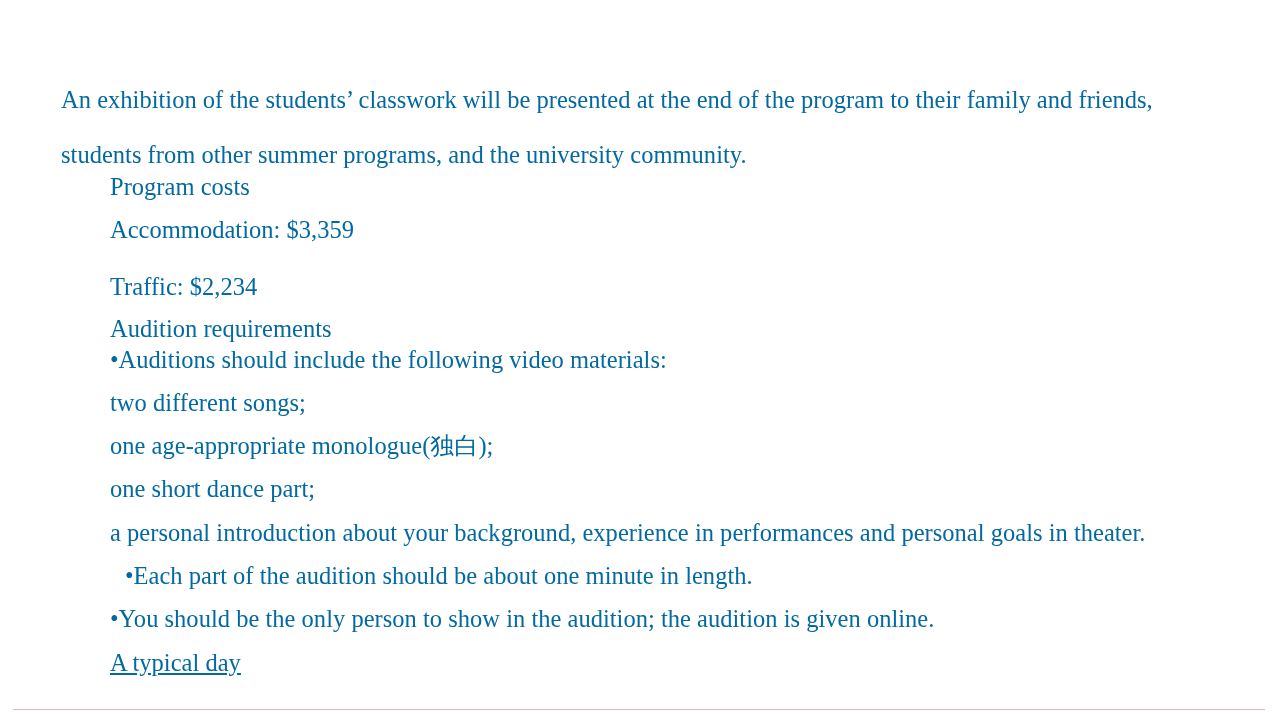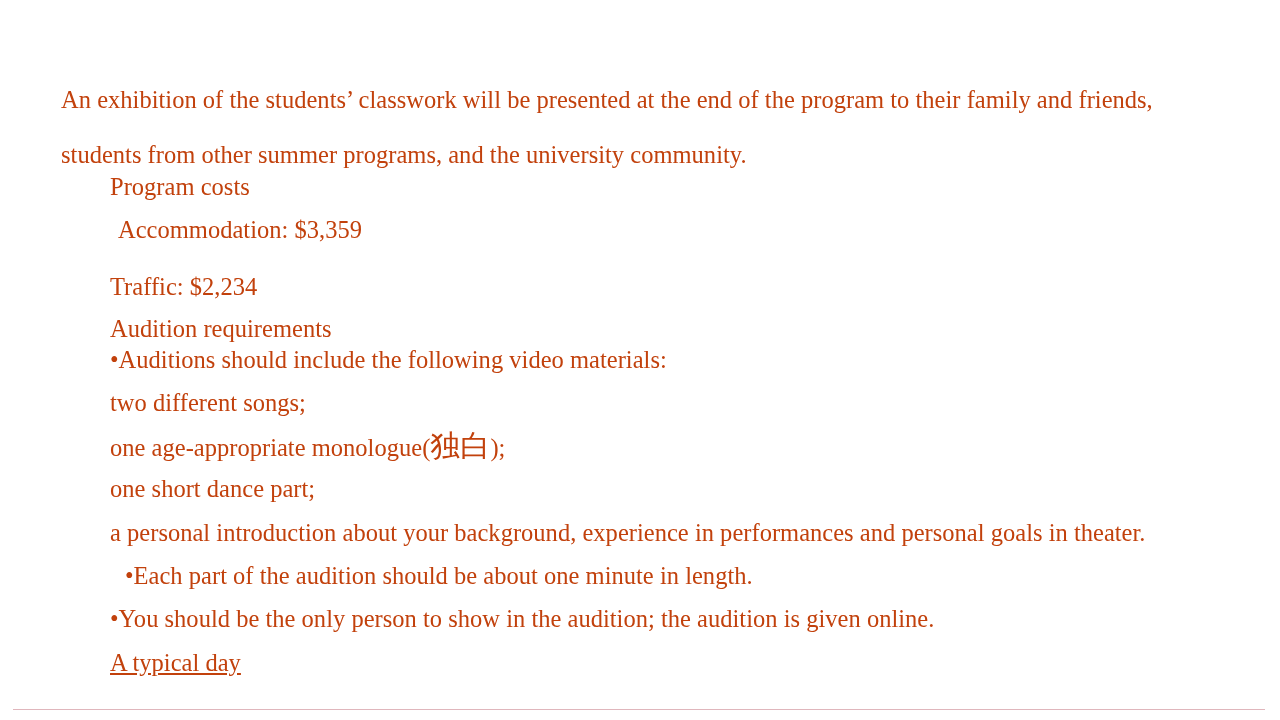--- a/index.html
+++ b/index.html
@@ -31,34 +31,34 @@
     left: 0;
     top: 0;
     width: 1280px;
   }
 
   
   .doc-line {
     font-family: "Liberation Serif", "DejaVu Serif", serif;
     font-size: 24.5px;
     line-height: 43.4px;
-    color: #c2410c;
+    color: #0369a1;
     white-space: pre;
     letter-spacing: 0.02px;
     position: absolute;
     margin: 0;
     padding: 0;
   }
 
   .indent-0 { left: 61px; }
   .indent-1 { left: 110px; }
 
   .cjk {
-    font-family: Liberation Sans, sans-serif;
-    font-size: 30px;
+    font-family: Liberation Mono, monospace;
+    font-size: 24px;
   }
 
   
   .bottom-rule {
     position: absolute;
     left: 13px;
     top: 709px;
     width: 1252px;
     height: 1px;
     background: #e0b6bc;
@@ -71,21 +71,21 @@
 
 <div class="page">
   <div class="content-block">
 
     <div class="doc-line indent-0" style="top:78px;">An exhibition of the students’ classwork will be presented at the end of the program to their family and friends,</div>
 
     <div class="doc-line indent-0" style="top:121px;margin-top:12px;">students from other summer programs, and the university community.</div>
 
     <div class="doc-line indent-1" style="top:165px;">Program costs</div>
 
-    <div class="doc-line indent-1" style="top:208px;margin-left:8px;">Accommodation: $3,359</div>
+    <div class="doc-line indent-1" style="top:208px;">Accommodation: $3,359</div>
 
     <div class="doc-line indent-1" style="top:251px;margin-top:14px;">Traffic: $2,234</div>
 
     <div class="doc-line indent-1" style="top:295px;margin-top:12px;">Audition requirements</div>
 
     <div class="doc-line indent-1" style="top:338px;">•Auditions should include the following video materials:</div>
 
     <div class="doc-line indent-1" style="top:381px;">two different songs;</div>
 
     <div class="doc-line indent-1" style="top:424px;"><span>one age-appropriate monologue(</span><span class="cjk">独白</span><span>);</span></div>

